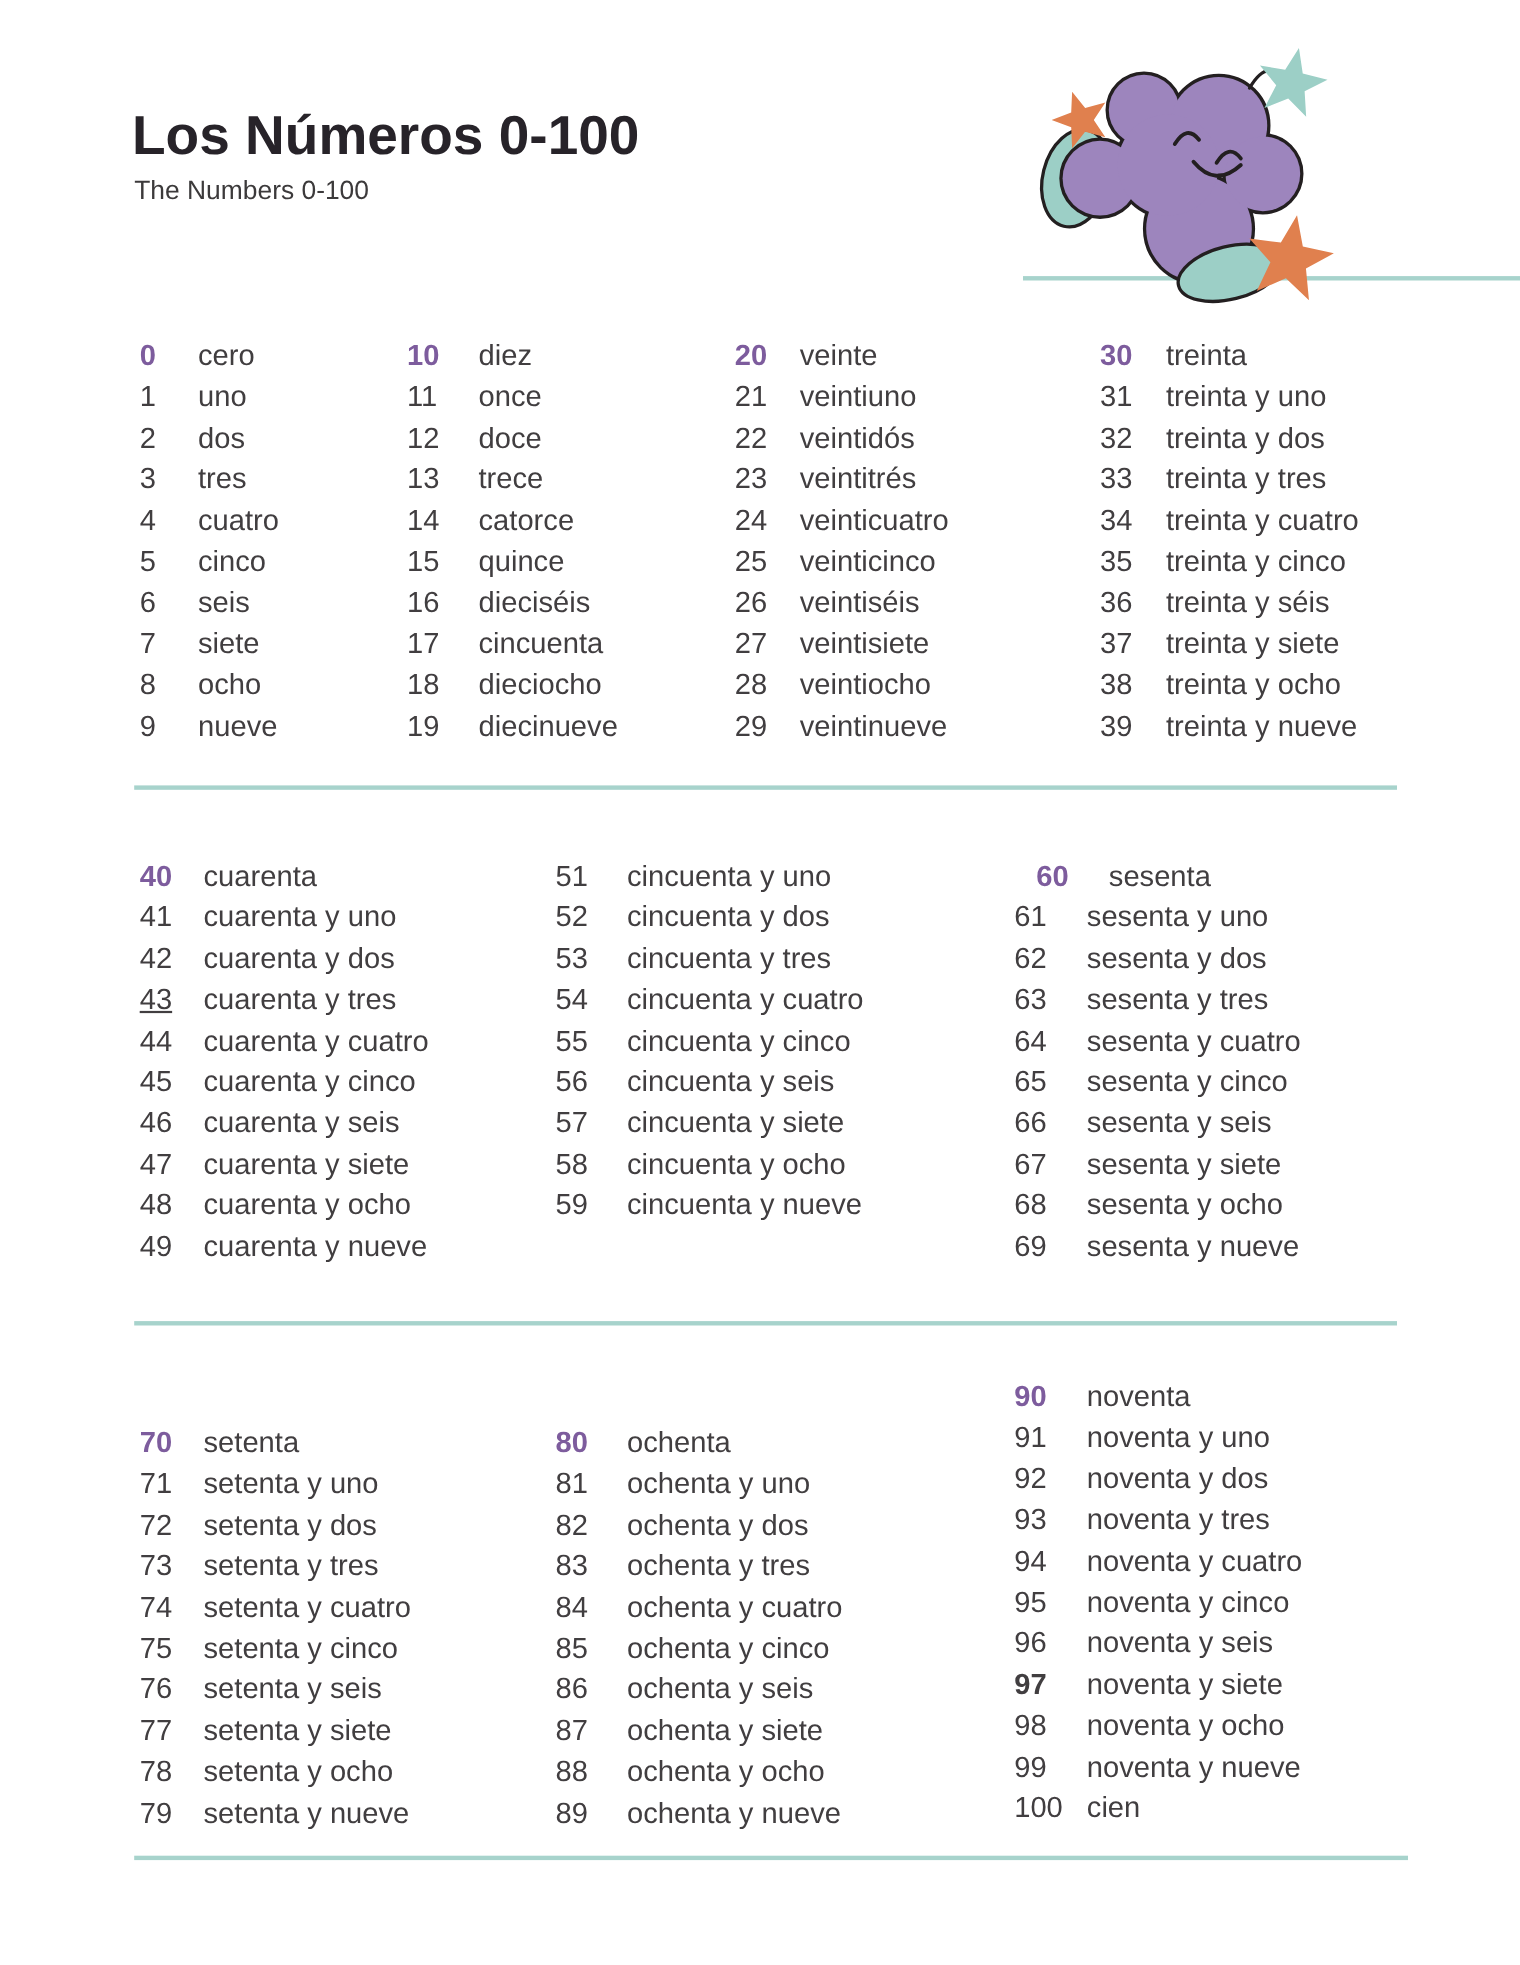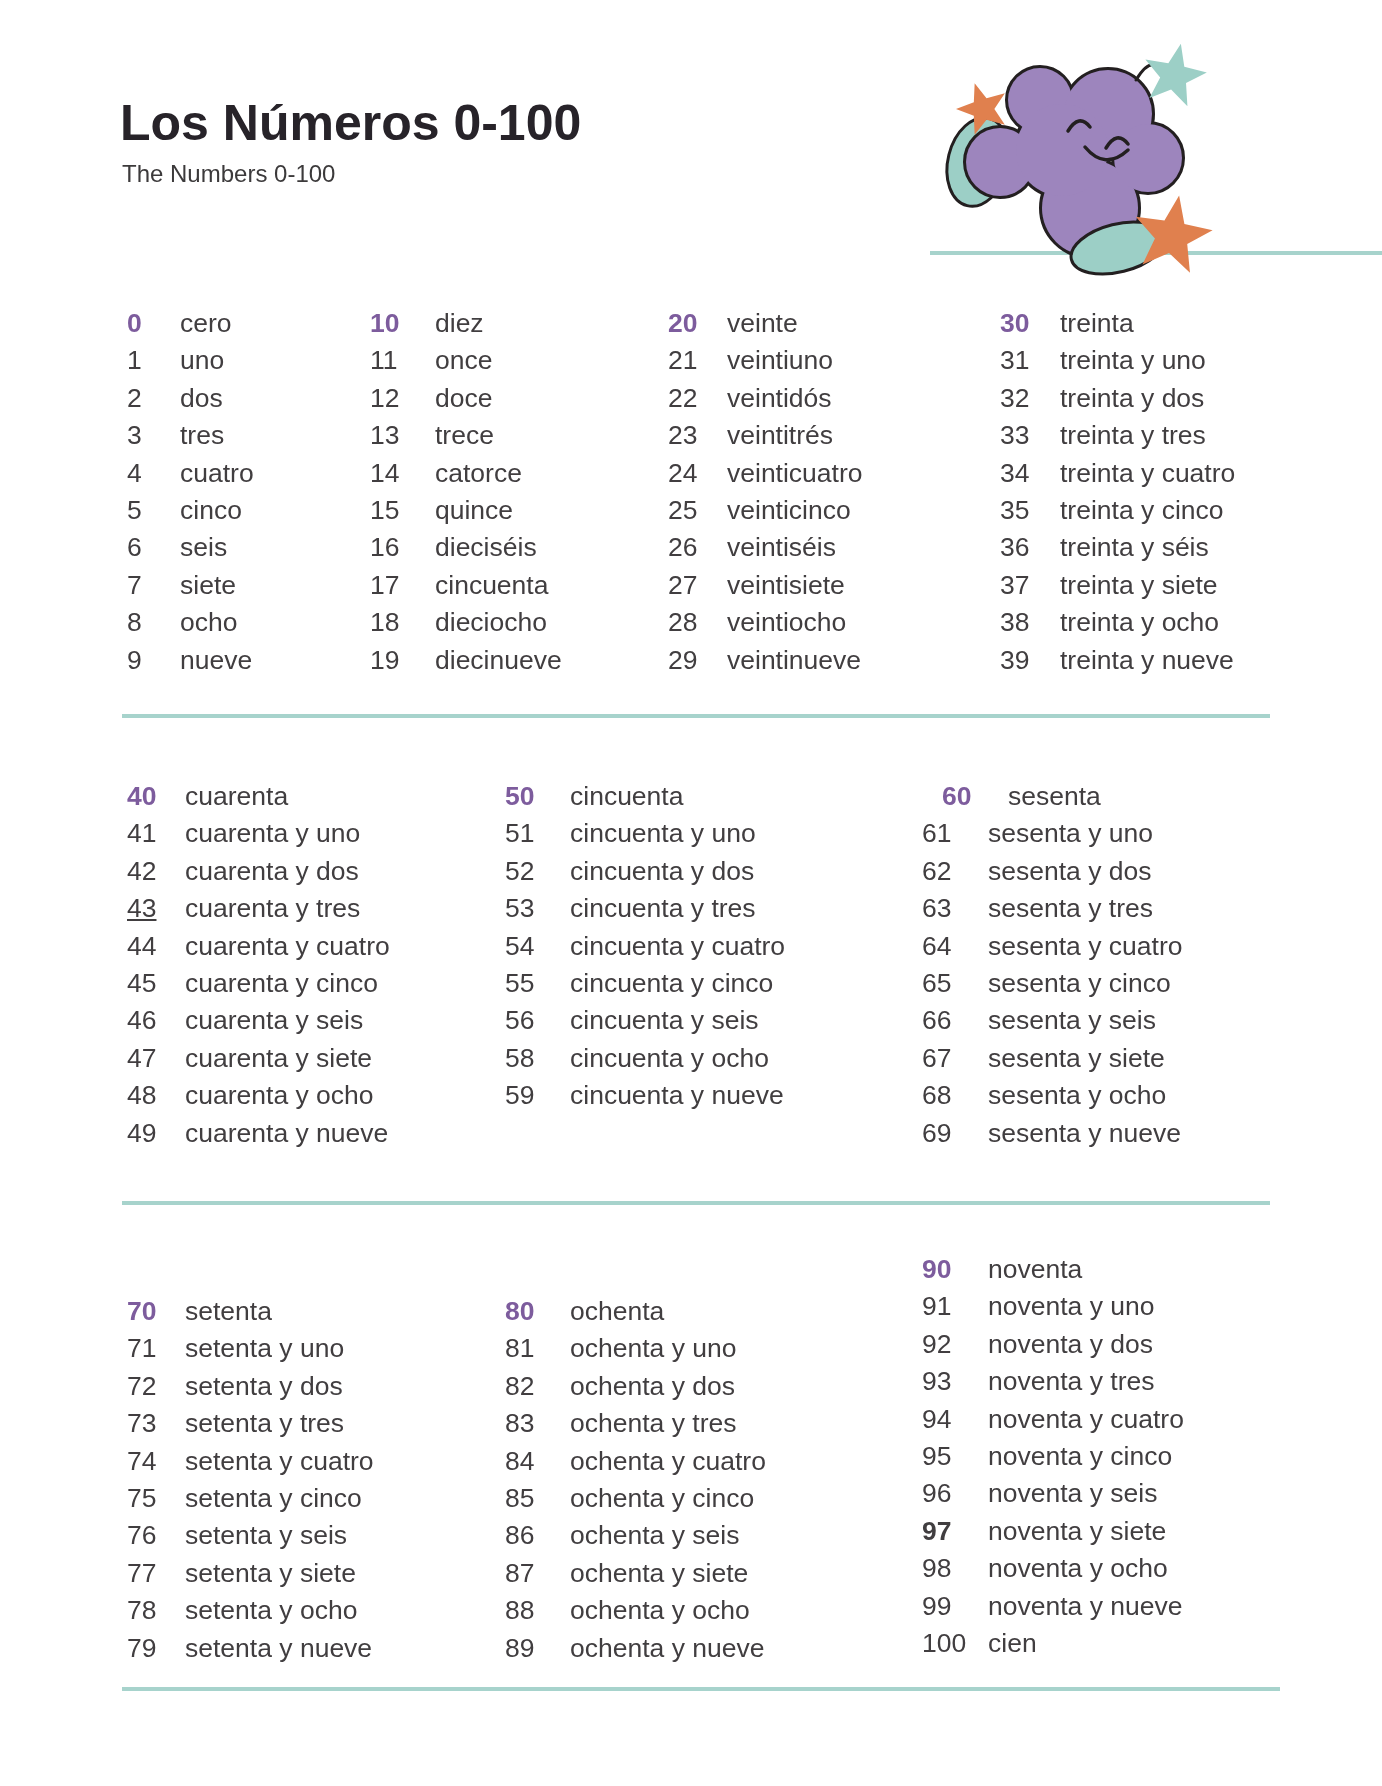--- a/index.html
+++ b/index.html
@@ -273,24 +273,20 @@
         <div class="row">
           <span class="n" style="width: 58px;">48</span>
           <span class="w">cuarenta y ocho</span>
         </div>
         <div class="row">
           <span class="n" style="width: 58px;">49</span>
           <span class="w">cuarenta y nueve</span>
         </div>
       </div>
       <div class="col" style="left: 505px; top: 778px;">
-        <div class="row header">
-          <span class="n" style="width: 65px;">50</span>
-          <span class="w">cincuenta</span>
-        </div>
         <div class="row">
           <span class="n" style="width: 65px;">51</span>
           <span class="w">cincuenta y uno</span>
         </div>
         <div class="row">
           <span class="n" style="width: 65px;">52</span>
           <span class="w">cincuenta y dos</span>
         </div>
         <div class="row">
           <span class="n" style="width: 65px;">53</span>
@@ -300,20 +296,24 @@
           <span class="n" style="width: 65px;">54</span>
           <span class="w">cincuenta y cuatro</span>
         </div>
         <div class="row">
           <span class="n" style="width: 65px;">55</span>
           <span class="w">cincuenta y cinco</span>
         </div>
         <div class="row">
           <span class="n" style="width: 65px;">56</span>
           <span class="w">cincuenta y seis</span>
+        </div>
+        <div class="row">
+          <span class="n" style="width: 65px;">57</span>
+          <span class="w">cincuenta y siete</span>
         </div>
         <div class="row">
           <span class="n" style="width: 65px;">58</span>
           <span class="w">cincuenta y ocho</span>
         </div>
         <div class="row">
           <span class="n" style="width: 65px;">59</span>
           <span class="w">cincuenta y nueve</span>
         </div>
       </div>

